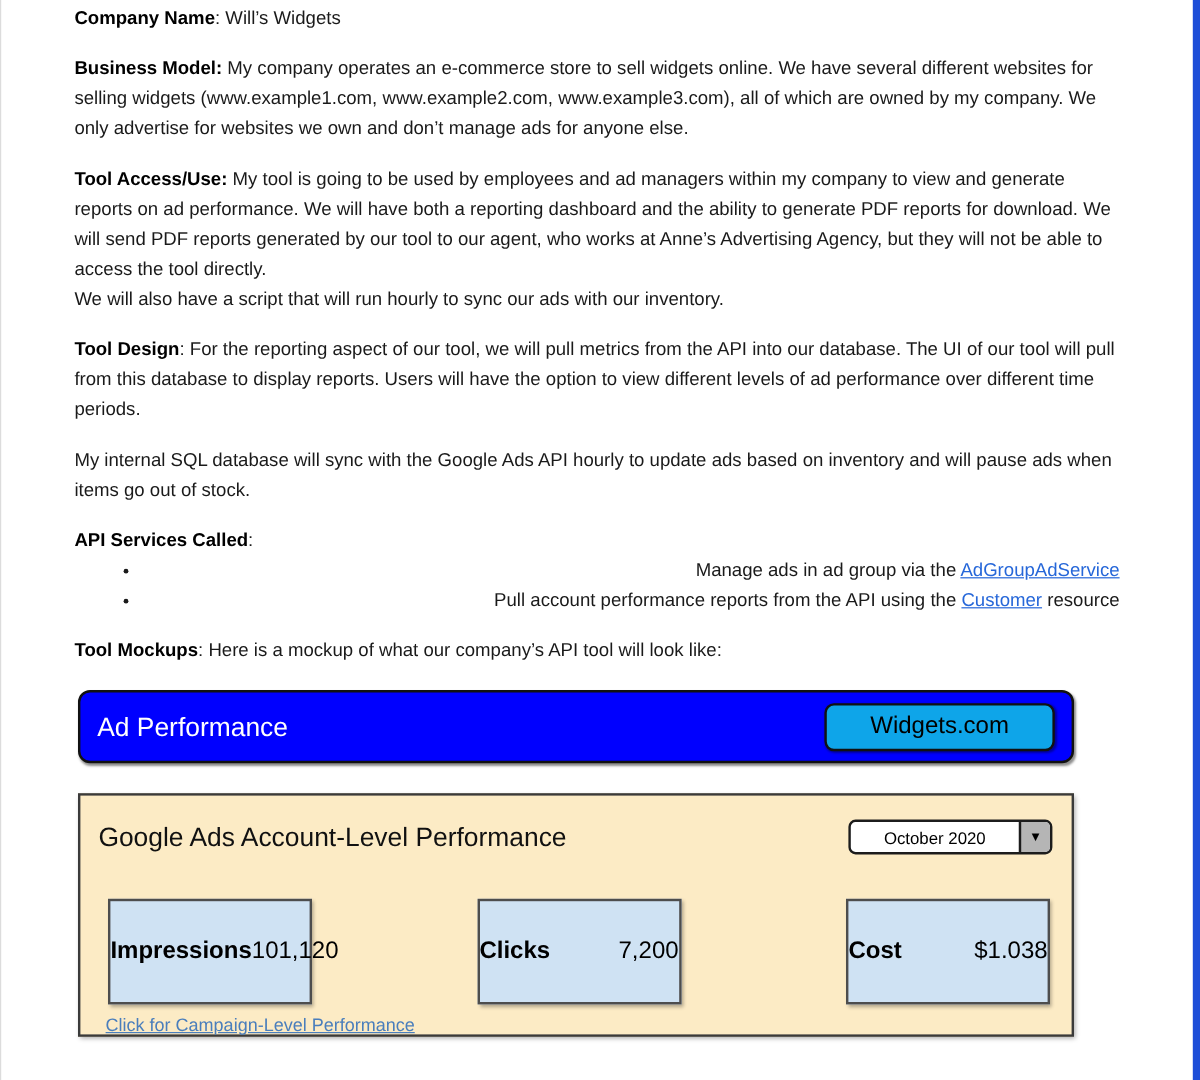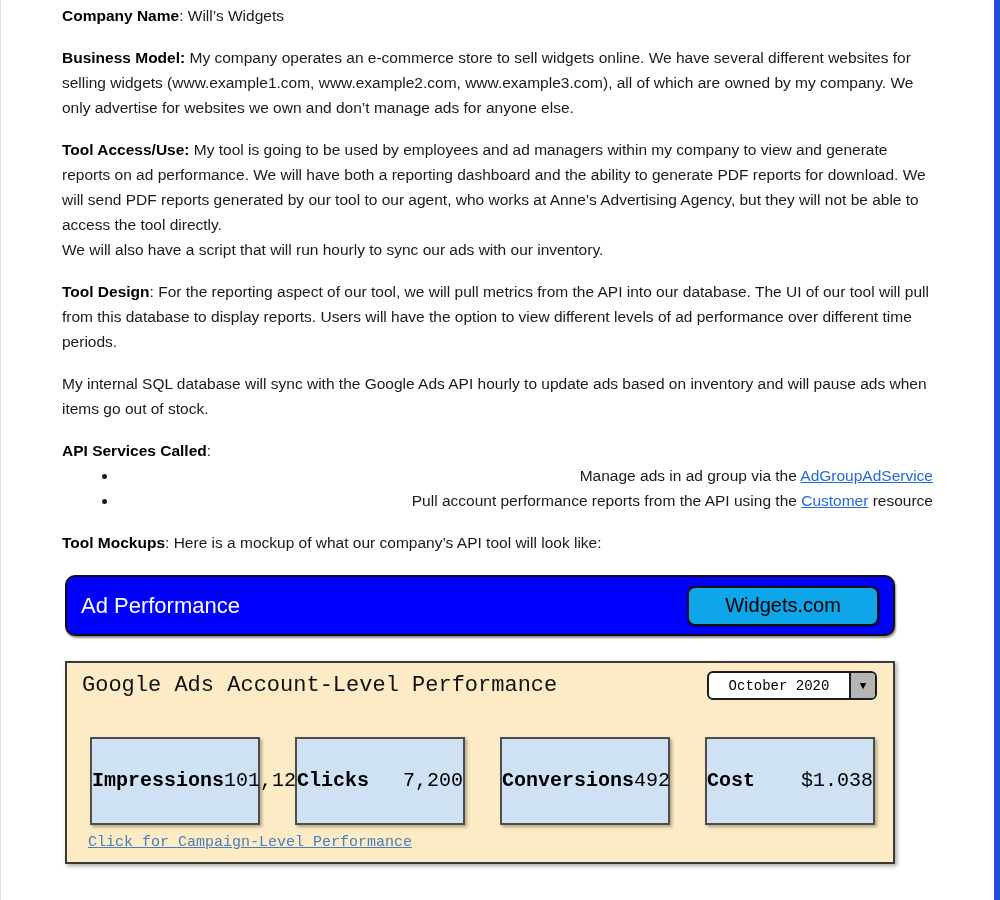--- a/index.html
+++ b/index.html
@@ -74,22 +74,21 @@
     cursor: pointer;
   }
   
   .panel {
     margin: 25px 0 0 3px;
     width: 830px;
     height: 203px;
     background: var(--panel_bg, #fcebc5);
     border: 2px solid #3a3a3a;
     box-shadow: 2px 2px 4px rgba(0,0,0,0.35);
-    padding: 8px 16px 0 15px;
-    font-family: Liberation Mono, monospace;
+    padding: 20px 16px 0 15px;
   }
   .panel-top {
     display: flex;
     align-items: flex-start;
     justify-content: space-between;
   }
   .panel-title {
     font-size: 22px;
     color: #111;
     padding-top: 2px;
@@ -194,24 +193,20 @@
     <div class="metrics-row">
       <div class="metric-card">
         <span class="metric-label">Impressions</span>
         <span class="metric-value">101,120</span>
       </div>
       <div class="metric-card">
         <span class="metric-label">Clicks</span>
         <span class="metric-value">7,200</span>
       </div>
       <div class="metric-card">
-        <span class="metric-label">Conversions</span>
-        <span class="metric-value">492</span>
-      </div>
-      <div class="metric-card">
         <span class="metric-label">Cost</span>
         <span class="metric-value">$1.038</span>
       </div>
     </div>
 
     <a class="panel-link">Click for Campaign-Level Performance</a>
   </div>
 </div>
 
 </body></html>

